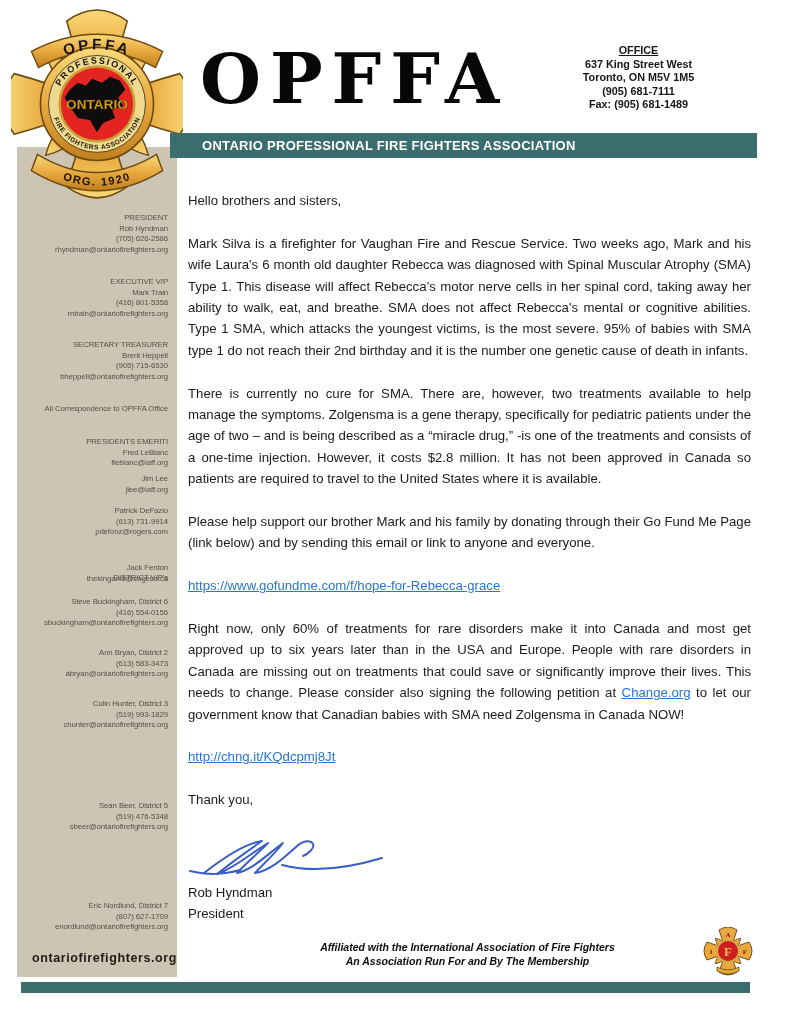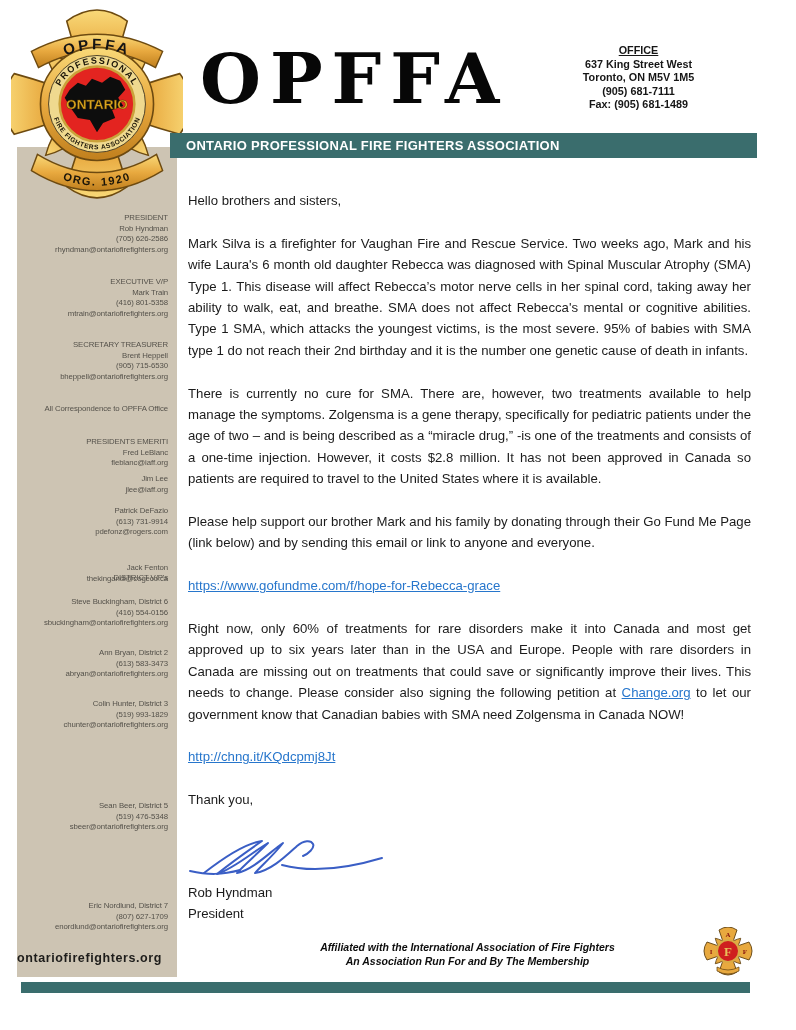--- a/index.html
+++ b/index.html
@@ -12,35 +12,35 @@
   .sidebar {
     position:absolute; left:17px; top:147px; width:160px; height:830px;
     background:#cdc4b3;
   }
   .sb-group {
     position:absolute; left:2px; right:9px; text-align:right;
     font-size:7.8px; line-height:10.6px; color:#54514a; letter-spacing:-0.1px;
   }
   .sb-line { white-space:nowrap; }
   .sb-website {
-    position:absolute; left:0; right:0; top:804px; text-align:left;
+    position:absolute; left:0; right:0; top:804px; text-align:right;
     font-size:12.5px; font-weight:700; letter-spacing:0.6px; color:#1d1c1a;
   }
 
   
   .opffa-logo { position:absolute; left:11px; top:5px; width:172px; height:214px; }
   .big-title {
     position:absolute; left:200px; top:44px;
     font-family:"DejaVu Serif", serif; font-weight:700; font-size:70px;
     line-height:1; letter-spacing:9px; color:#070707;
   }
   .banner {
     position:absolute; left:170px; top:133px; width:587px; height:25px;
     background:#3a6d6d; color:#ffffff; display:flex; align-items:center;
-    box-sizing:border-box; padding-left:16px;
+    box-sizing:border-box; padding-left:32px;
     font-size:13px; font-weight:700; letter-spacing:0.3px;
   }
   .office {
     position:absolute; left:520px; top:44px; width:237px; text-align:center;
     font-size:10.8px; line-height:13.6px; color:#161616; font-weight:700;
   }
   .office .office-label { text-decoration:underline; }
 
   
   .body-col {

